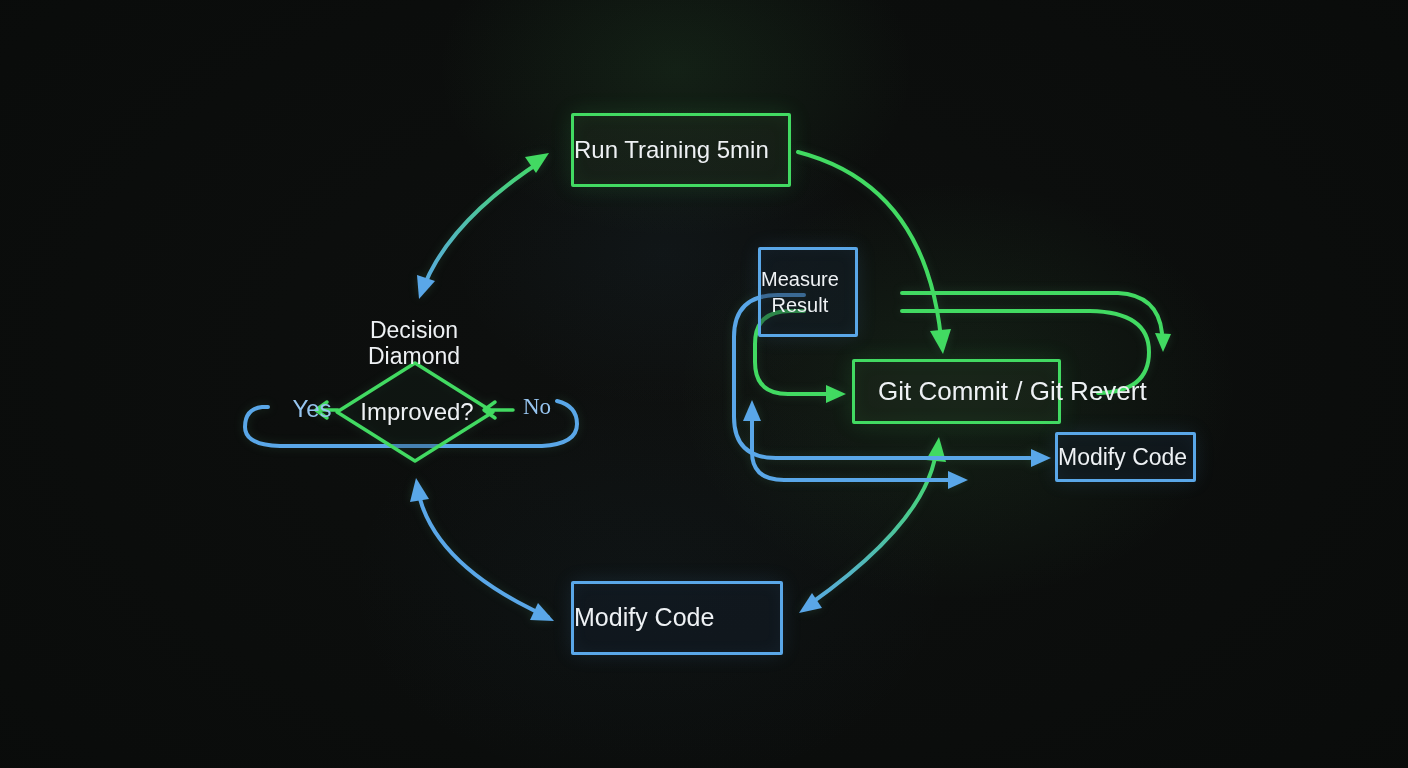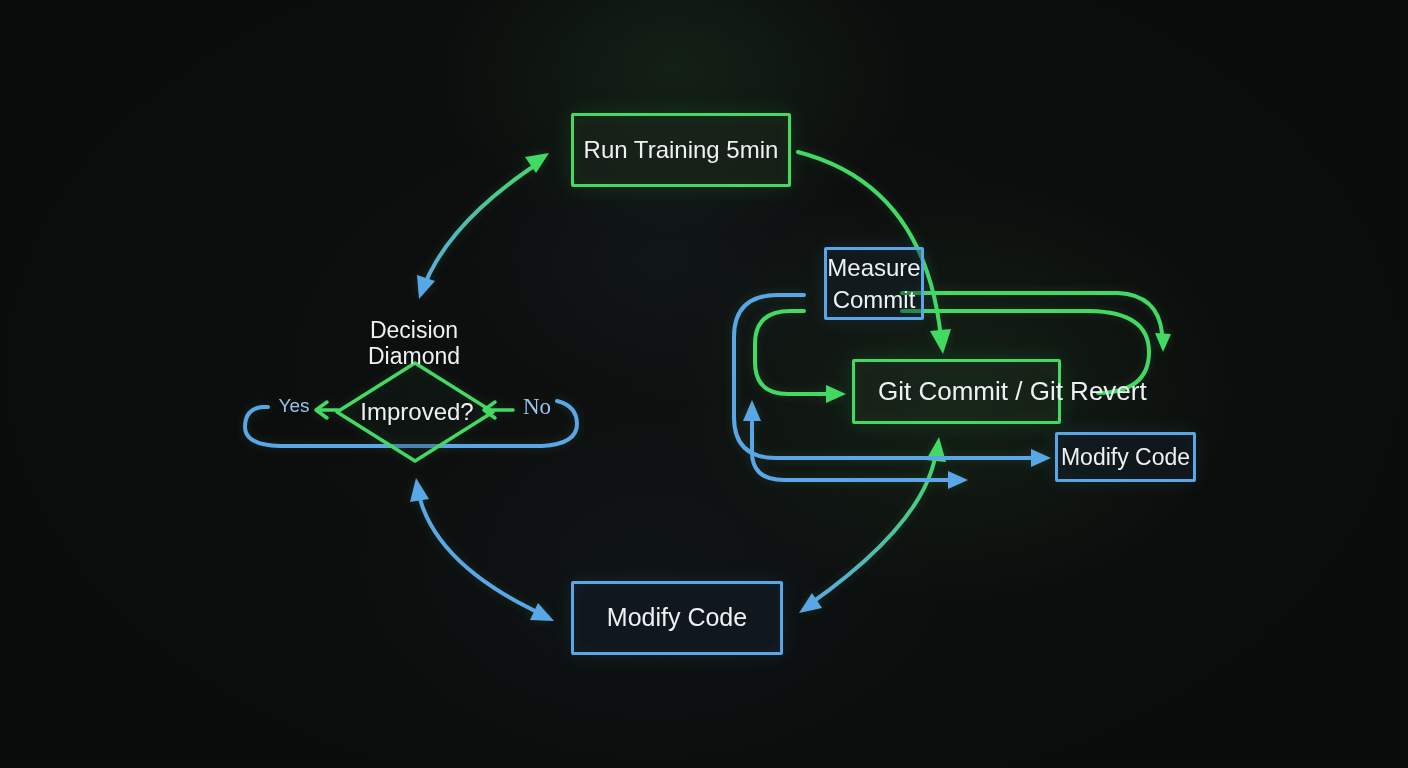--- a/index.html
+++ b/index.html
@@ -18,21 +18,21 @@
   svg.wires{position:absolute;left:0;top:0;filter:drop-shadow(0 0 5px rgba(90,190,130,0.18));}
   .stroke-green{stroke:var(--color-green,#42da62);}
   .stroke-blue{stroke:var(--color-blue,#5aa7e8);}
   .fill-green{fill:var(--color-green,#42da62);}
   .fill-blue{fill:var(--color-blue,#5aa7e8);}
   .wire{fill:none;stroke-width:4;stroke-linecap:round;stroke-linejoin:round;}
   .thin{stroke-width:3.5;}
 
   .node{
     position:absolute;box-sizing:border-box;border:3px solid;border-radius:2px;
-    display:flex;align-items:center;justify-content:center;text-align:center;
+    display:flex;align-items:center;text-align:center;
     line-height:1.25;
   }
   .node.green{
     border-color:var(--color-green,#42da62);
     background:rgba(34,48,31,0.38);
     box-shadow:0 0 22px rgba(66,218,98,0.14), inset 0 0 18px rgba(66,218,98,0.06);
   }
   .node.blue{
     border-color:var(--color-blue,#5aa7e8);
     background:rgba(20,30,44,0.45);
@@ -94,22 +94,22 @@
     <path class="wire stroke-green" d="M 902 293 L 1118 293 Q 1158 295 1162 333"></path>
     <polygon class="fill-green" points="1163,352 1155,333 1171,334"></polygon>
 
     <path class="wire stroke-green" d="M 902 311 L 1090 311 Q 1149 312 1149 352 Q 1149 392 1098 393"></path>
   </svg>
 
   <div class="node green" style="left:571px;top:113px;width:220px;height:74px;font-size:24px;">
     <span>Run Training 5min</span>
   </div>
 
-  <div class="node blue" style="left:824px;top:247px;width:100px;height:73px;font-size:24px;line-height:1.3;">
-    <span><span>Measure</span><br><span>Commit</span></span>
+  <div class="node blue" style="left:758px;top:247px;width:100px;height:90px;font-size:20px;line-height:1.3;">
+    <span><span>Measure</span><br><span>Result</span></span>
   </div>
 
   <div class="node green" style="left:852px;top:359px;width:209px;height:65px;justify-content:flex-start;padding-left:23px;overflow:visible;font-size:26px;">
     <span class="lbl" style="position:static;">Git Commit / Git Revert</span>
   </div>
 
   <div class="node blue" style="left:1055px;top:432px;width:141px;height:50px;font-size:23px;">
     <span>Modify Code</span>
   </div>
 
@@ -117,17 +117,17 @@
     <span>Modify Code</span>
   </div>
 
   <div class="lbl center" style="left:314px;top:317px;width:200px;font-size:23px;line-height:26px;">
     <span>Decision</span><br>
     <span>Diamond</span>
   </div>
 
   <div class="lbl center" style="left:317px;top:398px;width:200px;font-size:24px;">Improved?</div>
 
-  <div class="lbl center branch" style="left:264px;top:395px;width:60px;font-size:19px;">Yes</div>
+  <div class="lbl center branch" style="left:282px;top:395px;width:60px;font-size:24px;">Yes</div>
 
   <div class="lbl center branch" style="left:507px;top:394px;width:60px;font-size:23px;font-family:Liberation Serif, serif;">No</div>
 
 </div>
 
 </body></html>

